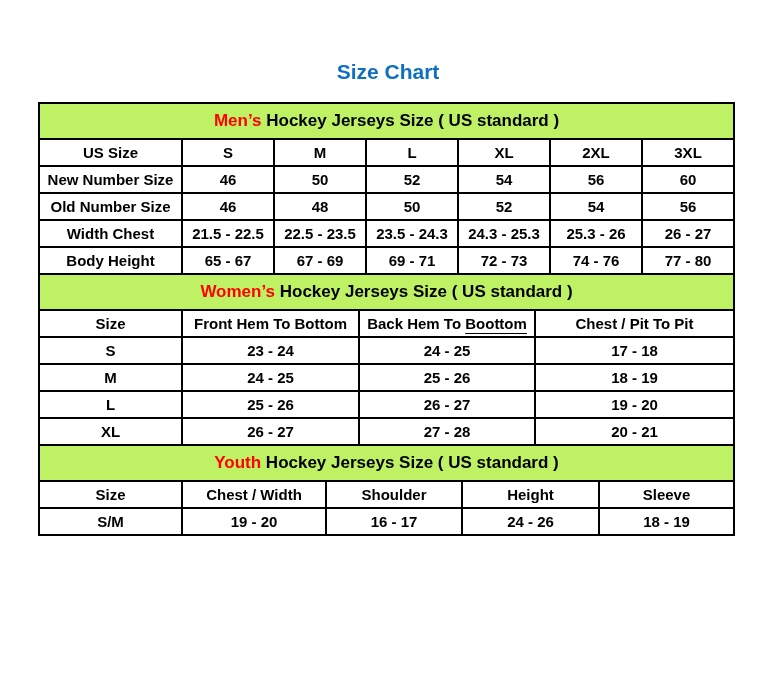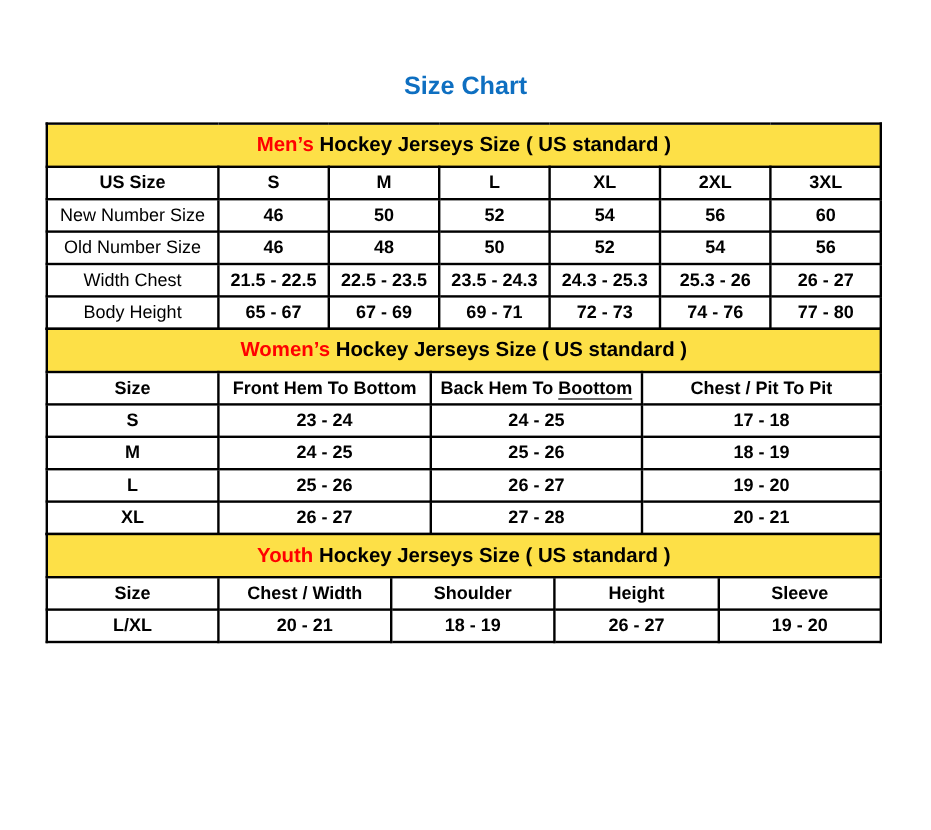--- a/index.html
+++ b/index.html
@@ -36,28 +36,28 @@
     text-align: center;
     vertical-align: middle;
     padding: 0 2px;
     height: 25px;
     font-size: 15px;
     color: #000000;
     white-space: nowrap;
     overflow: hidden;
   }
   .size-table td.band-cell {
-    background: #fde047;
+    background: #bef264;
     height: 34px;
     font-size: 17px;
     font-weight: bold;
   }
   .band-cell .hl { color: #ff0000; }
   .size-table th { font-weight: bold; }
-  td.row-label { font-weight: normal; margin-left: 47px; }
+  td.row-label { font-weight: bold; margin-left: 47px; }
   td.size-label { font-weight: bold; }
   td.value-cell { font-weight: bold; }
   .squiggle {
     text-decoration-line: underline;
     text-decoration-style: wavy;
     text-decoration-color: #e03434;
     text-decoration-thickness: 1px;
     text-underline-offset: 4px;
     text-decoration: underline;
   }
@@ -188,22 +188,22 @@
         <td class="band-cell" colspan="5"><span class="hl">Youth</span><span> Hockey Jerseys Size ( US standard )</span></td>
       </tr>
       <tr>
         <th>Size</th>
         <th>Chest / Width</th>
         <th>Shoulder</th>
         <th>Height</th>
         <th>Sleeve</th>
       </tr>
       <tr>
-        <td class="size-label">L/XL</td>
-        <td class="value-cell">20 - 21</td>
+        <td class="size-label">S/M</td>
+        <td class="value-cell">19 - 20</td>
+        <td class="value-cell">16 - 17</td>
+        <td class="value-cell">24 - 26</td>
         <td class="value-cell">18 - 19</td>
-        <td class="value-cell">26 - 27</td>
-        <td class="value-cell">19 - 20</td>
       </tr>
     </tbody>
   </table>
 
 </div>
 
 </body></html>

